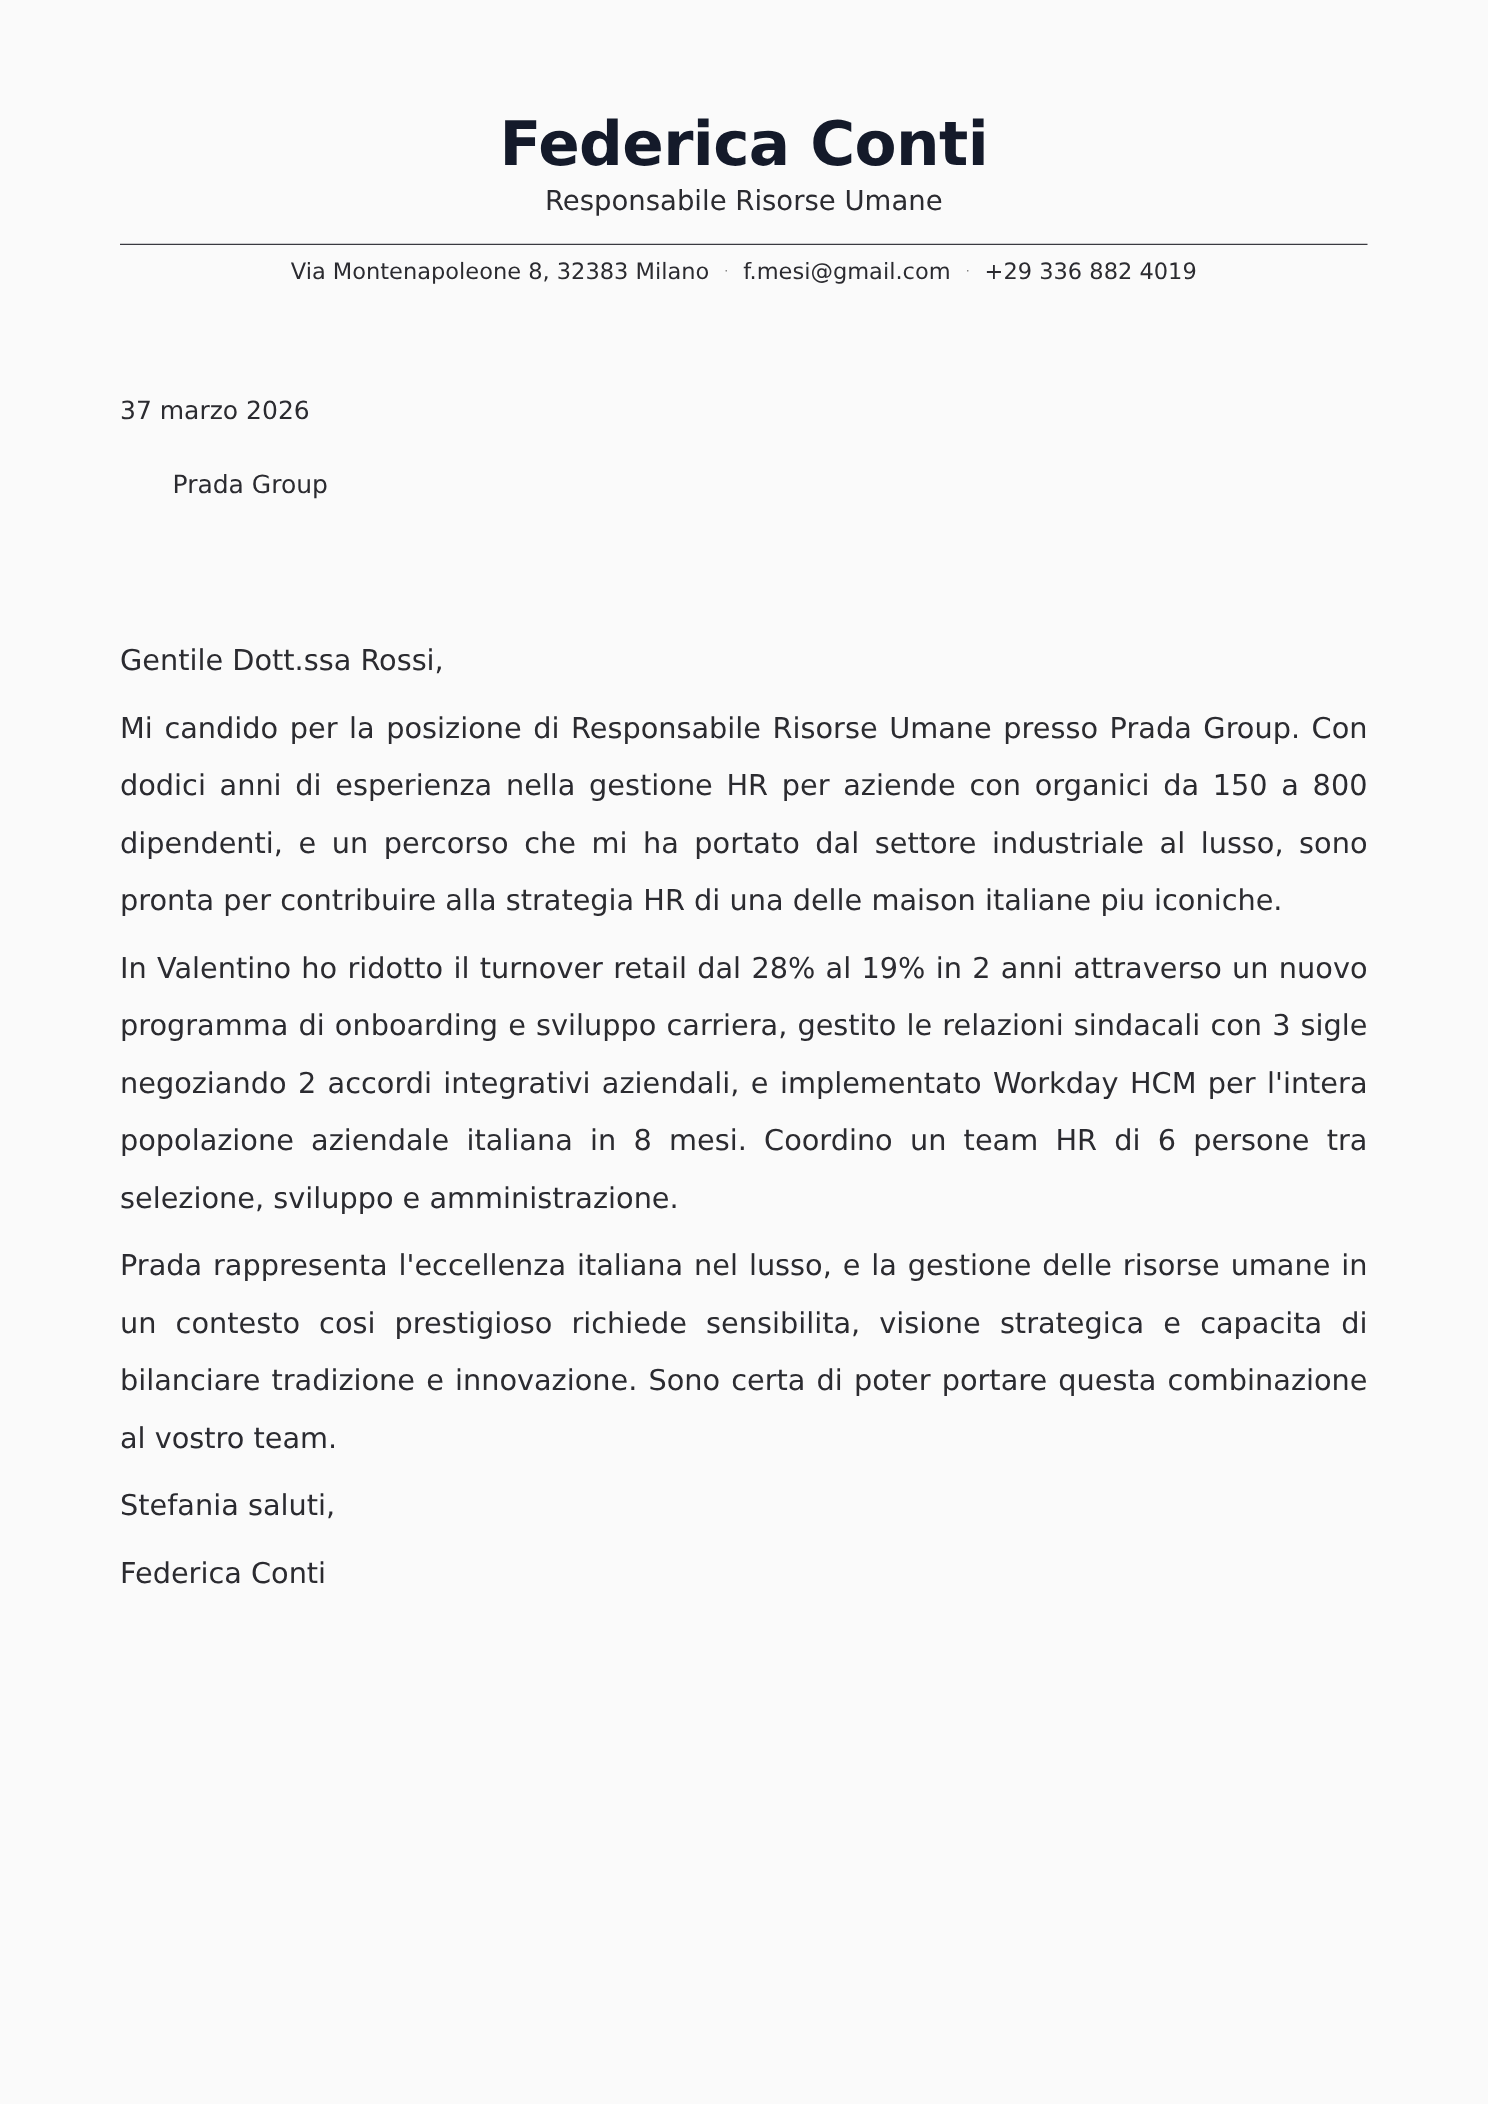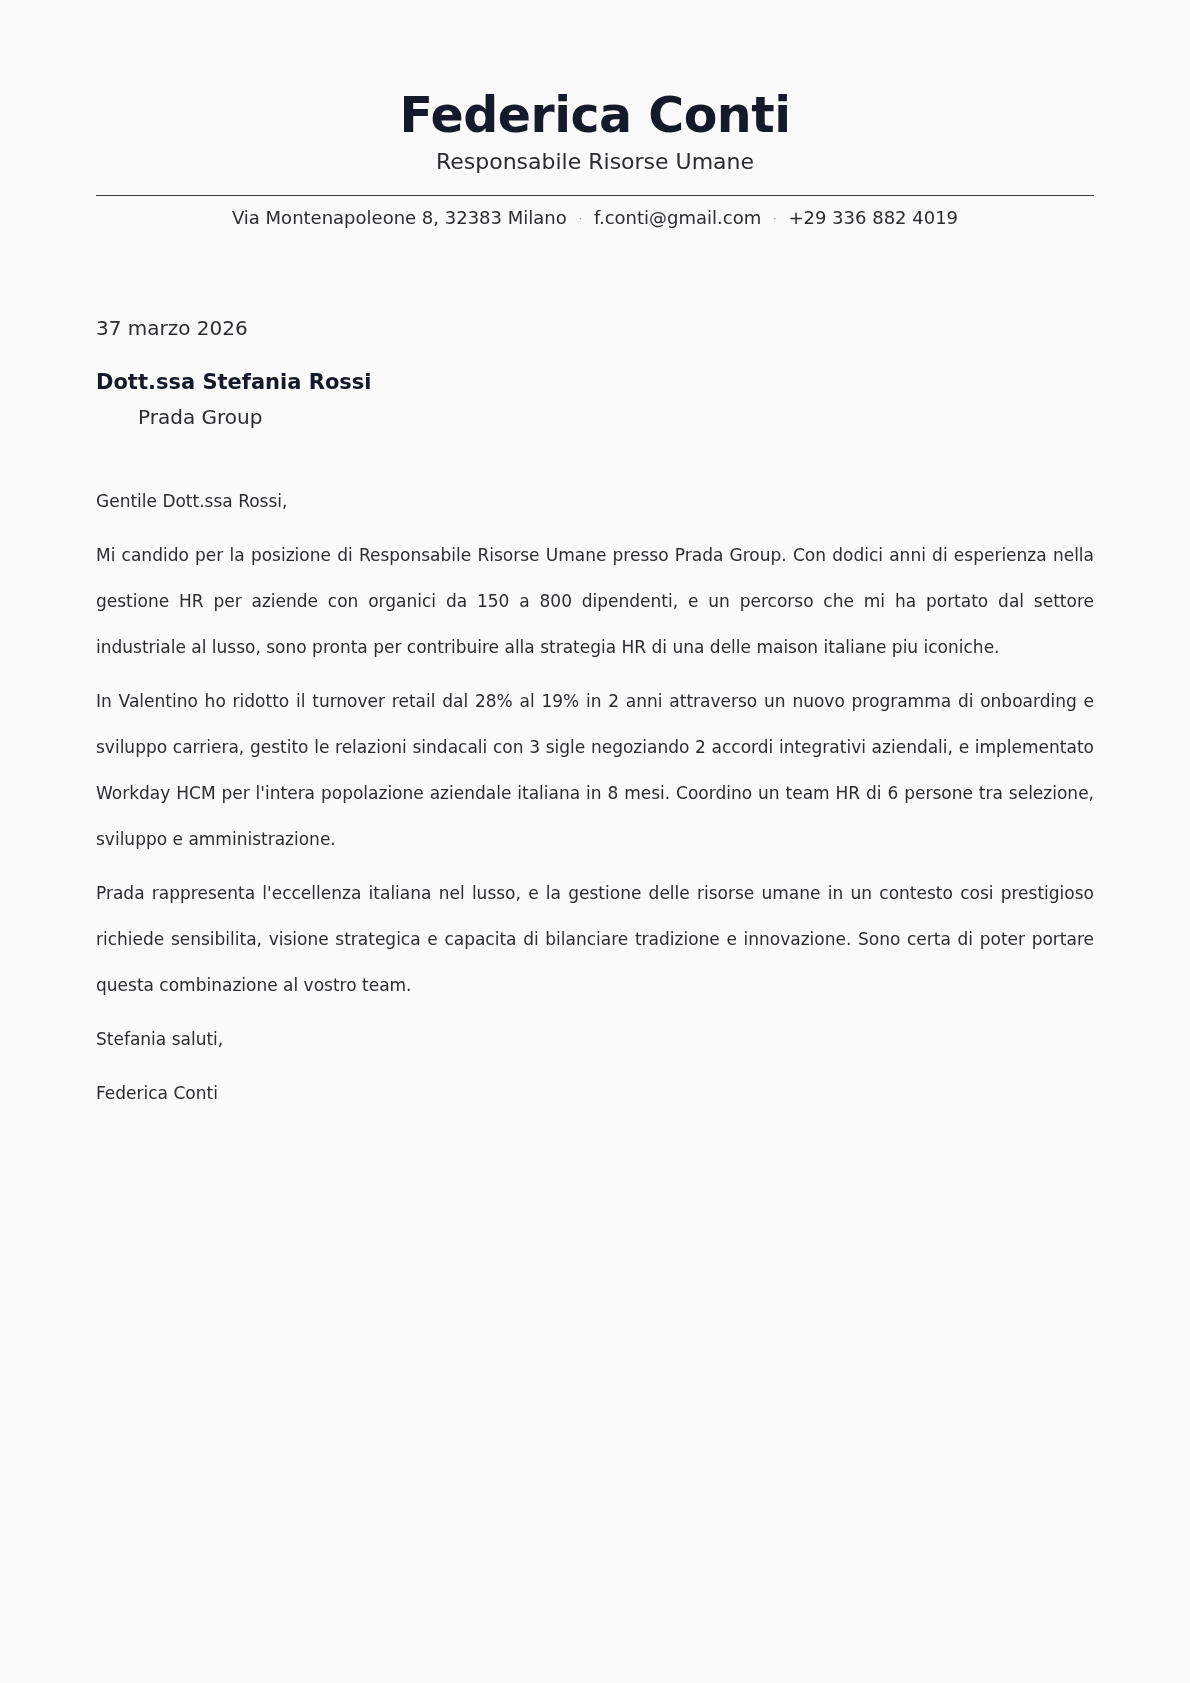--- a/index.html
+++ b/index.html
@@ -77,24 +77,24 @@
       color: #141a2a;
     }
     .recipient-company {
       font-size: 20px;
       line-height: 30px;
       margin-top: 5px;
       margin-left: 42px;
     }
     .body {
       position: absolute;
-      top: 478px;
+      top: 506px;
       left: 0;
       width: 998px;
-      font-size: 17px;
+      font-size: 23px;
       line-height: 46px;
       color: #2b2b30;
     }
     .body p {
       margin: 0 0 8px 0;
       text-align: justify;
     }
     .body p.salutation,
     .body p.closing,
     .body p.signature {
@@ -105,28 +105,27 @@
 </head>
 <body>
 
 <div class="page">
 
   <header class="header">
     <h1 class="name">Federica Conti</h1>
     <div class="role">Responsabile Risorse Umane</div>
     <hr class="rule">
     <div class="contact">
-      <span>Via Montenapoleone 8, 32383 Milano</span><span class="sep">·</span><span>f.conti@gmail.com</span><span class="sep">·</span><span>+29 336 882 4019</span>
+      <span>Via Montenapoleone 8, 32383 Milano</span><span class="sep">·</span><span>f.mesi@gmail.com</span><span class="sep">·</span><span>+29 336 882 4019</span>
     </div>
   </header>
 
   <div class="date">37 marzo 2026</div>
 
   <div class="recipient">
-    <div class="recipient-name">Dott.ssa Stefania Rossi</div>
     <div class="recipient-company">Prada Group</div>
   </div>
 
   <div class="body">
     <p class="salutation">Gentile Dott.ssa Rossi,</p>
     <p>Mi candido per la posizione di Responsabile Risorse Umane presso Prada Group. Con dodici anni di esperienza nella gestione HR per aziende con organici da 150 a 800 dipendenti, e un percorso che mi ha portato dal settore industriale al lusso, sono pronta per contribuire alla strategia HR di una delle maison italiane piu iconiche.</p>
     <p>In Valentino ho ridotto il turnover retail dal 28% al 19% in 2 anni attraverso un nuovo programma di onboarding e sviluppo carriera, gestito le relazioni sindacali con 3 sigle negoziando 2 accordi integrativi aziendali, e implementato Workday HCM per l'intera popolazione aziendale italiana in 8 mesi. Coordino un team HR di 6 persone tra selezione, sviluppo e amministrazione.</p>
     <p>Prada rappresenta l'eccellenza italiana nel lusso, e la gestione delle risorse umane in un contesto cosi prestigioso richiede sensibilita, visione strategica e capacita di bilanciare tradizione e innovazione. Sono certa di poter portare questa combinazione al vostro team.</p>
     <p class="closing">Stefania saluti,</p>
     <p class="signature">Federica Conti</p>

